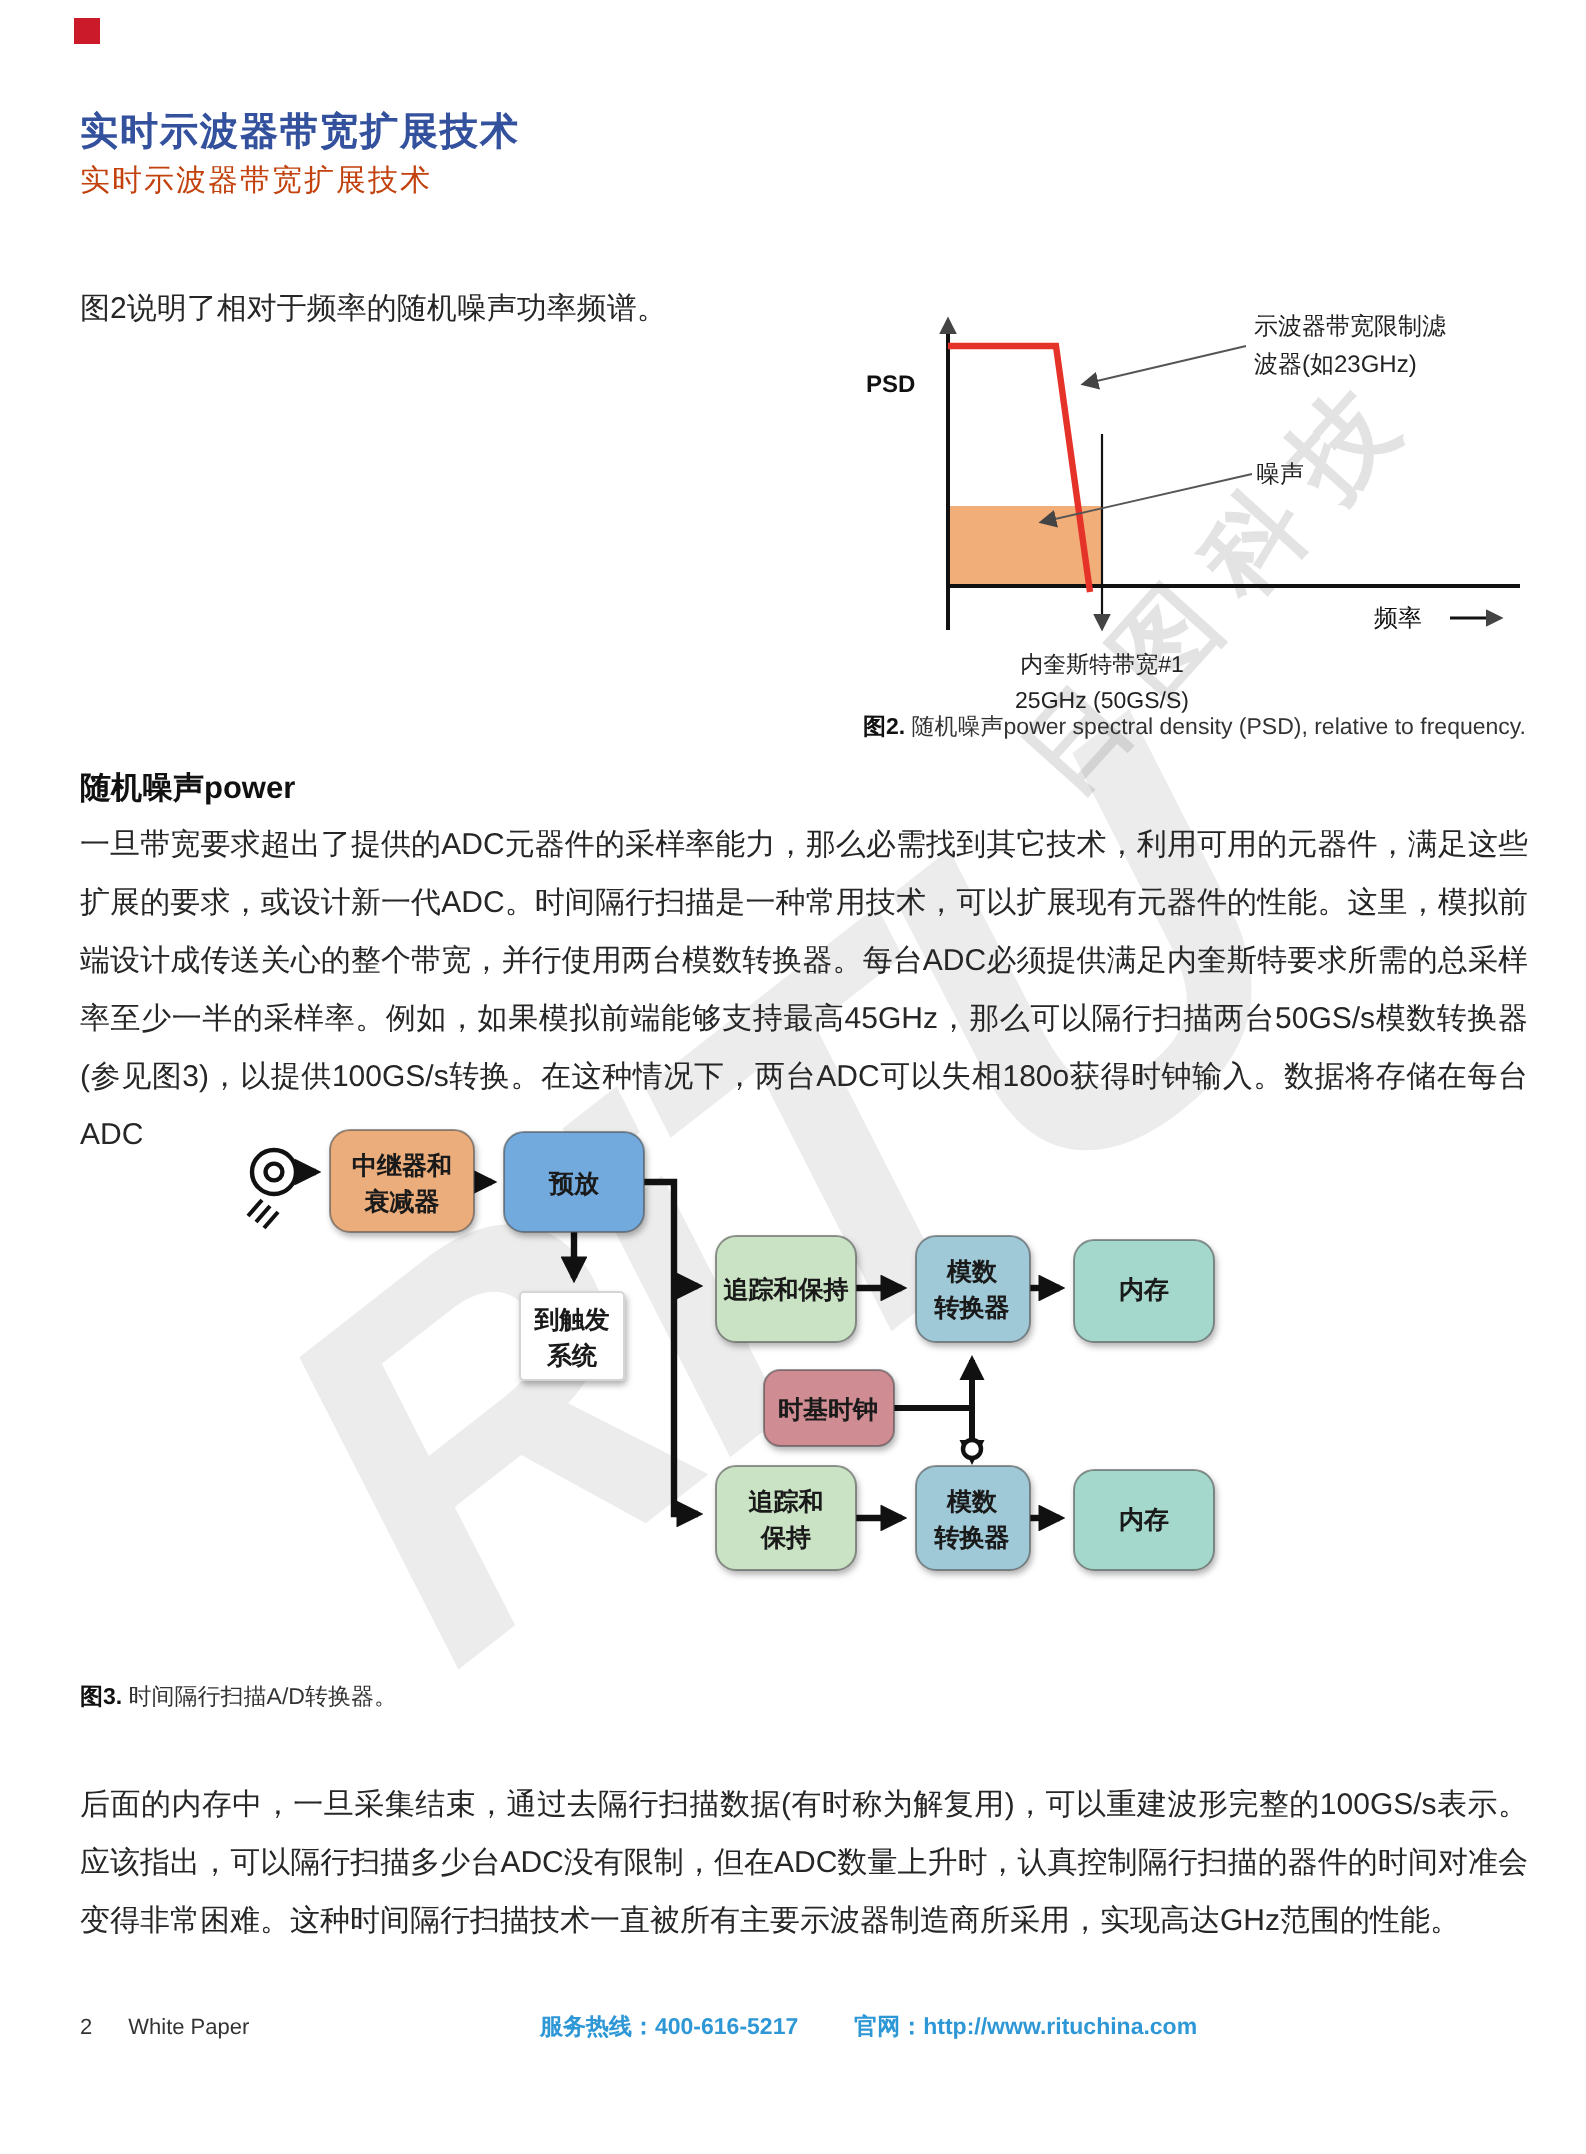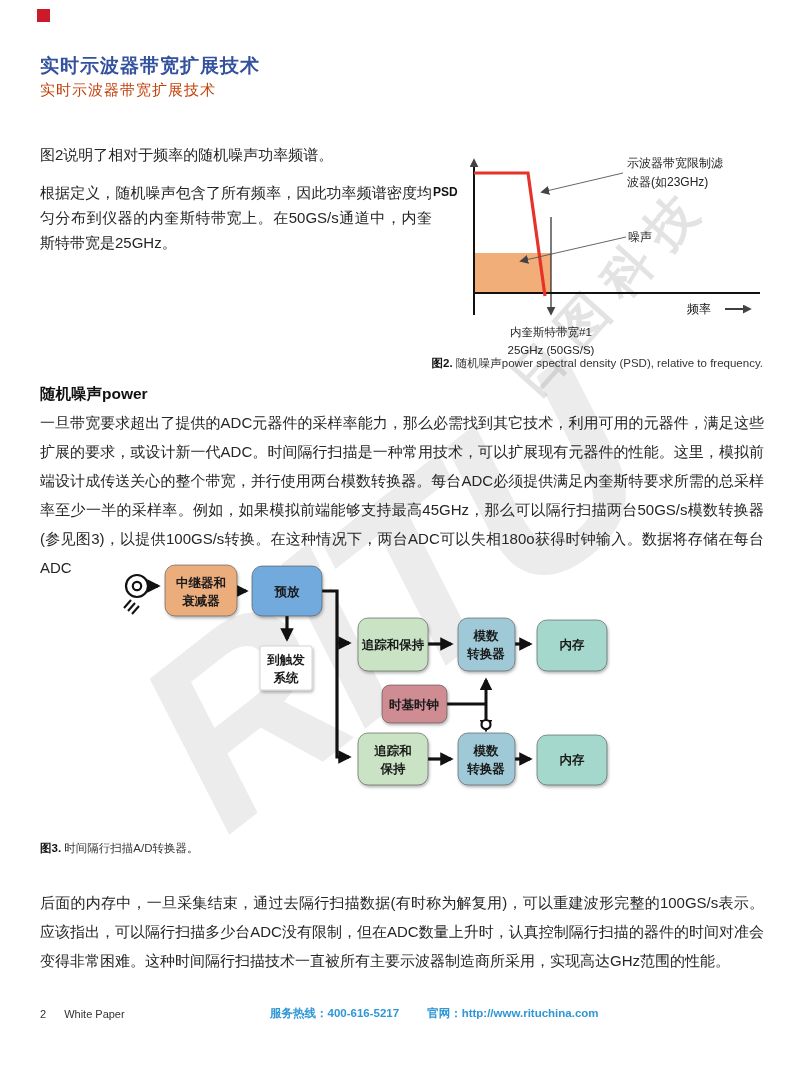--- a/index.html
+++ b/index.html
@@ -47,21 +47,20 @@
 
   <div class="wm wm-big">RiTU</div>
   <div class="wm wm-cn">日图科技</div>
 
   <div class="layer logo"></div>
   <div class="layer title">实时示波器带宽扩展技术</div>
   <div class="layer subtitle">实时示波器带宽扩展技术</div>
 
   <div class="layer leftcol">
     <p>图2说明了相对于频率的随机噪声功率频谱。</p>
-    <p>根据定义，随机噪声包含了所有频率，因此功率频谱密度均匀分布到仪器的内奎斯特带宽上。在50GS/s通道中，内奎斯特带宽是25GHz。</p>
   </div>
 
   <svg class="layer" style="left:430px;top:140px;" width="363" height="235" viewBox="0 0 363 235">
     <defs>
       <marker id="ah-big" viewBox="0 0 10 10" refX="8" refY="5" markerWidth="4.2" markerHeight="4.2" orient="auto-start-reverse" markerUnits="strokeWidth">
         <path d="M0,0 L10,5 L0,10 z" fill="#111"></path>
       </marker>
       <marker id="ah-thin" viewBox="0 0 10 10" refX="8" refY="5" markerWidth="9" markerHeight="9" orient="auto-start-reverse" markerUnits="userSpaceOnUse">
         <path d="M0,0 L10,5 L0,10 z" fill="#444"></path>
       </marker>

